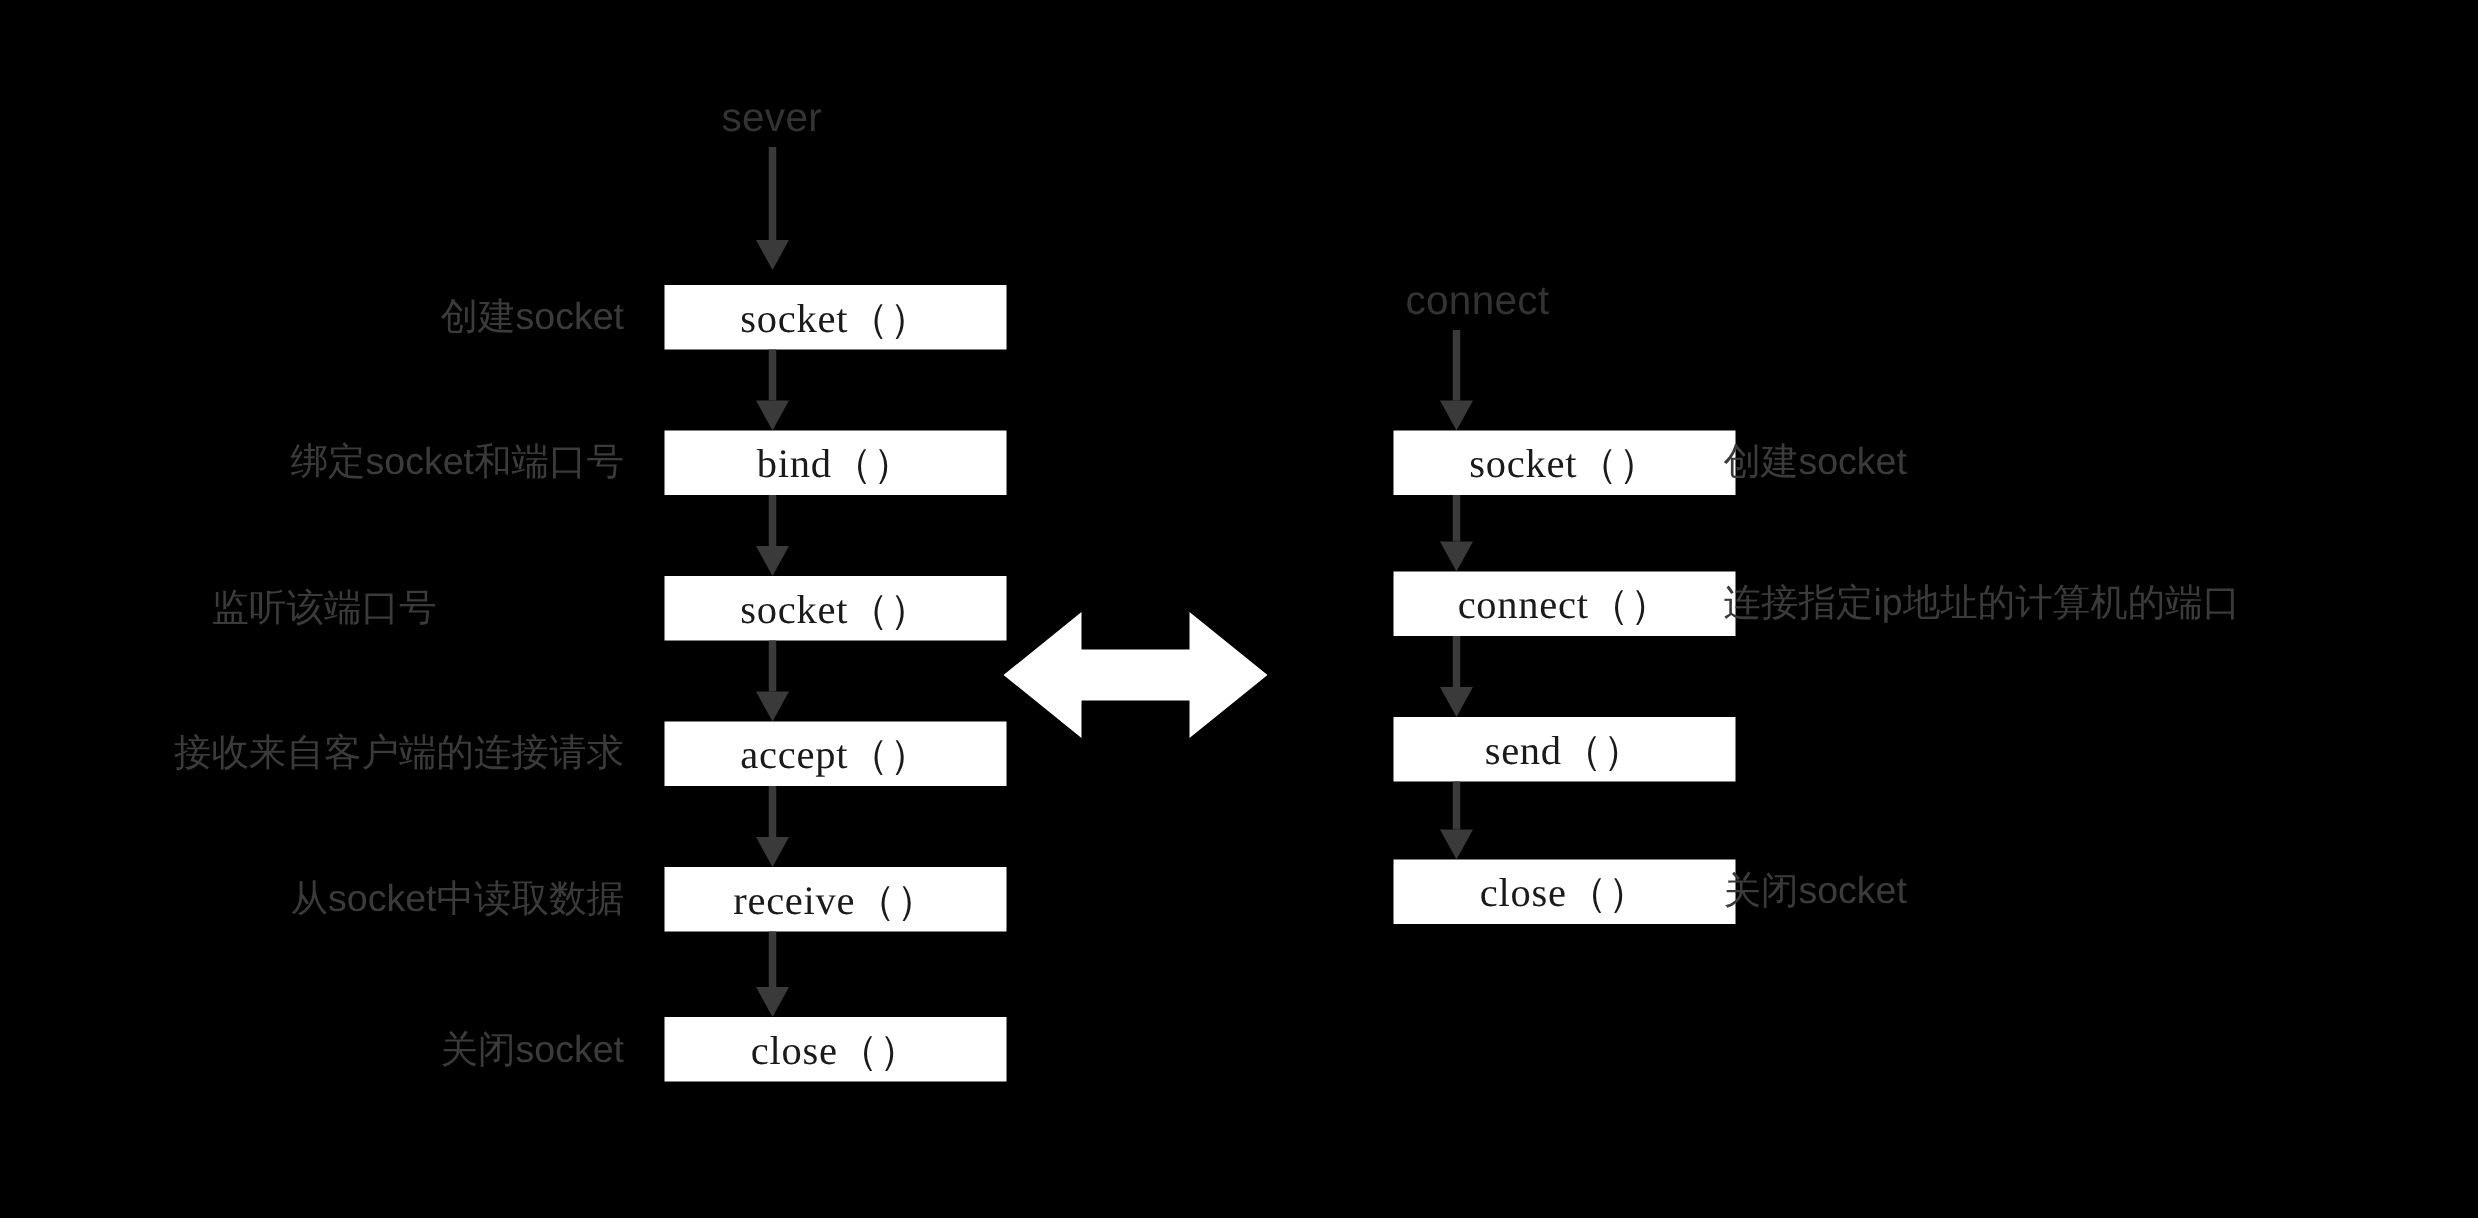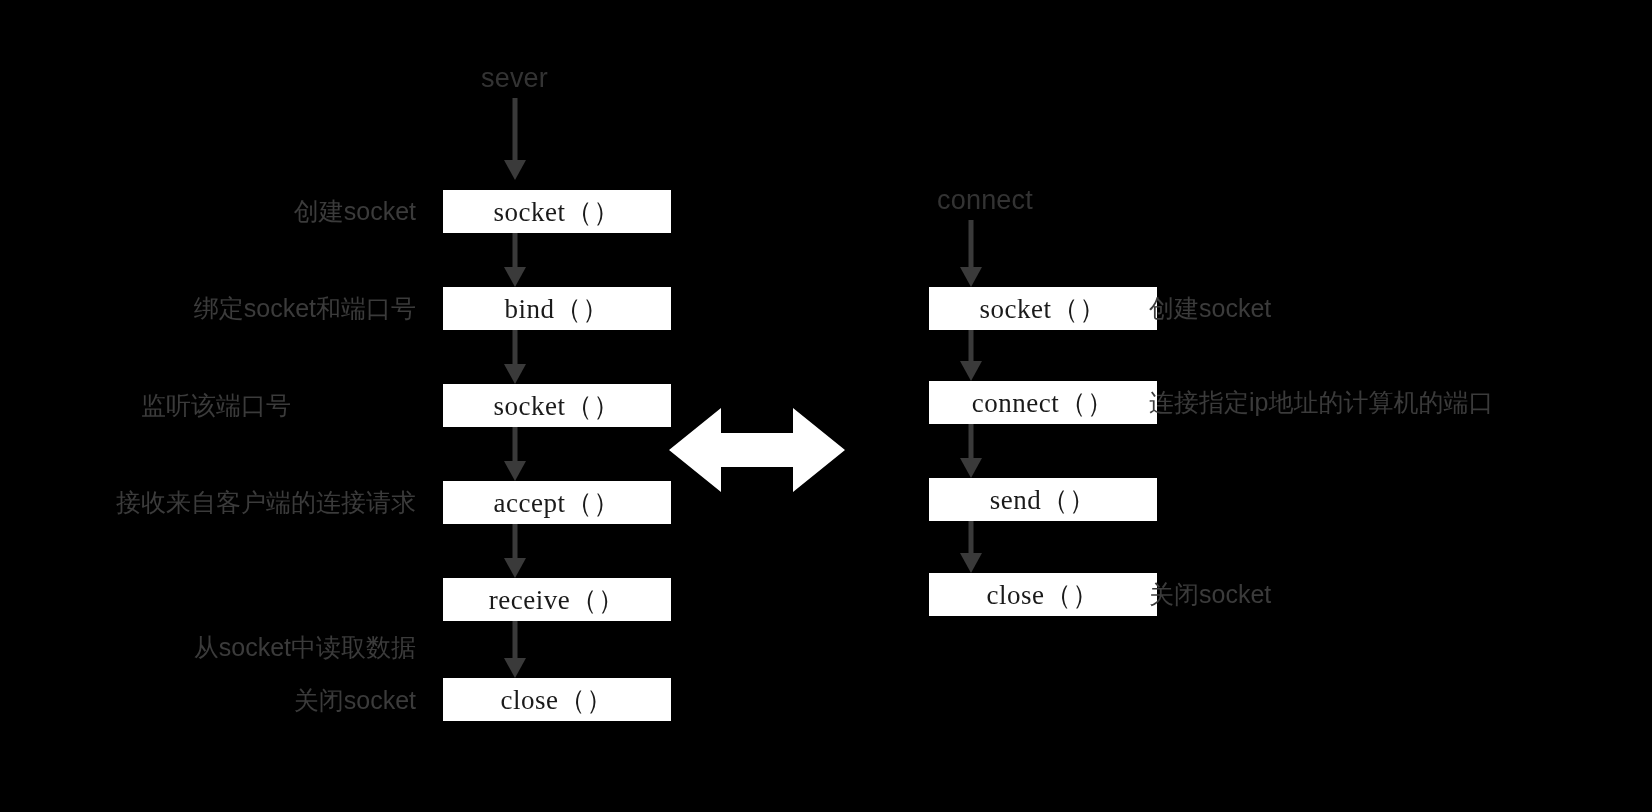--- a/index.html
+++ b/index.html
@@ -101,21 +101,21 @@
   </div>
   <div class="varrow" style="left:503px;top:621px;width:22px;height:57px;">
     <div class="stem" style="height:37px;"></div>
       <div class="head"></div>
   </div>
 
   <div class="desc right-al" style="left:15px;top:199px;width:400px;">创建socket</div>
   <div class="desc right-al" style="left:15px;top:296px;width:400px;">绑定socket和端口号</div>
   <div class="desc right-al" style="left:15px;top:393px;width:400px;text-align:center;">监听该端口号</div>
   <div class="desc right-al" style="left:15px;top:490px;width:400px;">接收来自客户端的连接请求</div>
-  <div class="desc right-al" style="left:15px;top:587px;width:400px;margin-top:48px;">从socket中读取数据</div>
+  <div class="desc right-al" style="left:15px;top:587px;width:400px;">从socket中读取数据</div>
   <div class="desc right-al" style="left:15px;top:688px;width:400px;">关闭socket</div>
 
   <div class="dblarrow" style="left:668px;top:408px;">
     <svg width="176" height="84" viewBox="0 0 176 84" aria-hidden="true">
       <polygon points="0,42 52,0 52,25 124,25 124,0 176,42 124,84 124,59 52,59 52,84" fill="#ffffff"></polygon>
     </svg>
   </div>
 
   <div class="colhead" style="left:936px;top:185px;">connect</div>
 

